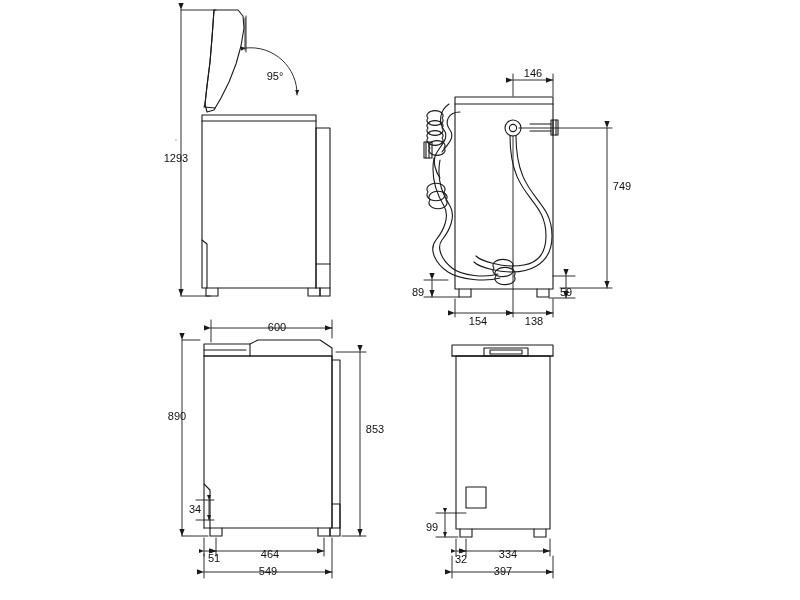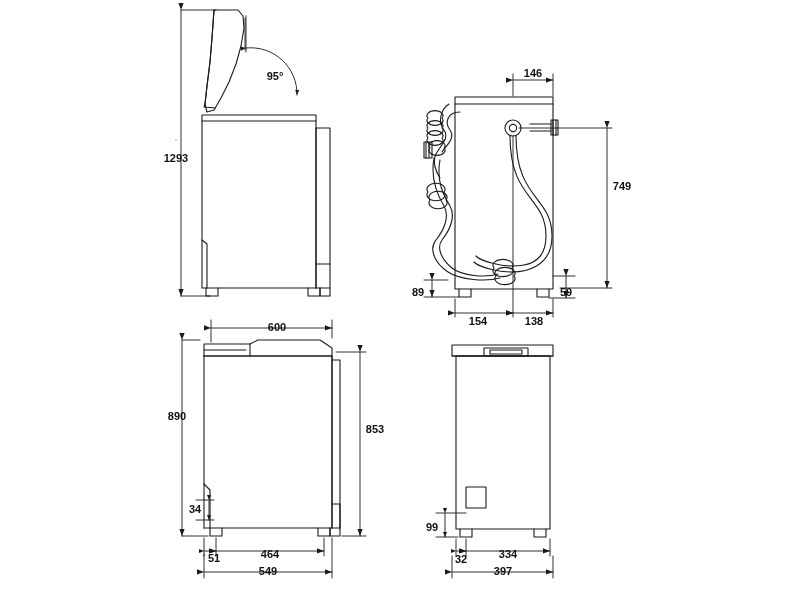--- a/index.html
+++ b/index.html
@@ -3,21 +3,21 @@
 <meta charset="utf-8">
 <style>
   html,body{margin:0;padding:0;}
   body{
     width:800px;height:600px;
     background:#ffffff;
     font-family:"Liberation Sans", sans-serif;
     color:#1a1a1a;
     overflow:hidden;
   }
-  #sheet{position:relative;width:650px;height:600px;font-weight:bold;}
+  #sheet{position:relative;width:650px;height:600px;}
   #sheet svg{position:absolute;left:0;top:0;}
   .dimtext{
     font-family:"Liberation Sans", sans-serif;
     font-size:11px;
     fill:#111111;
   }
 </style>
 </head>
 <body>
 

